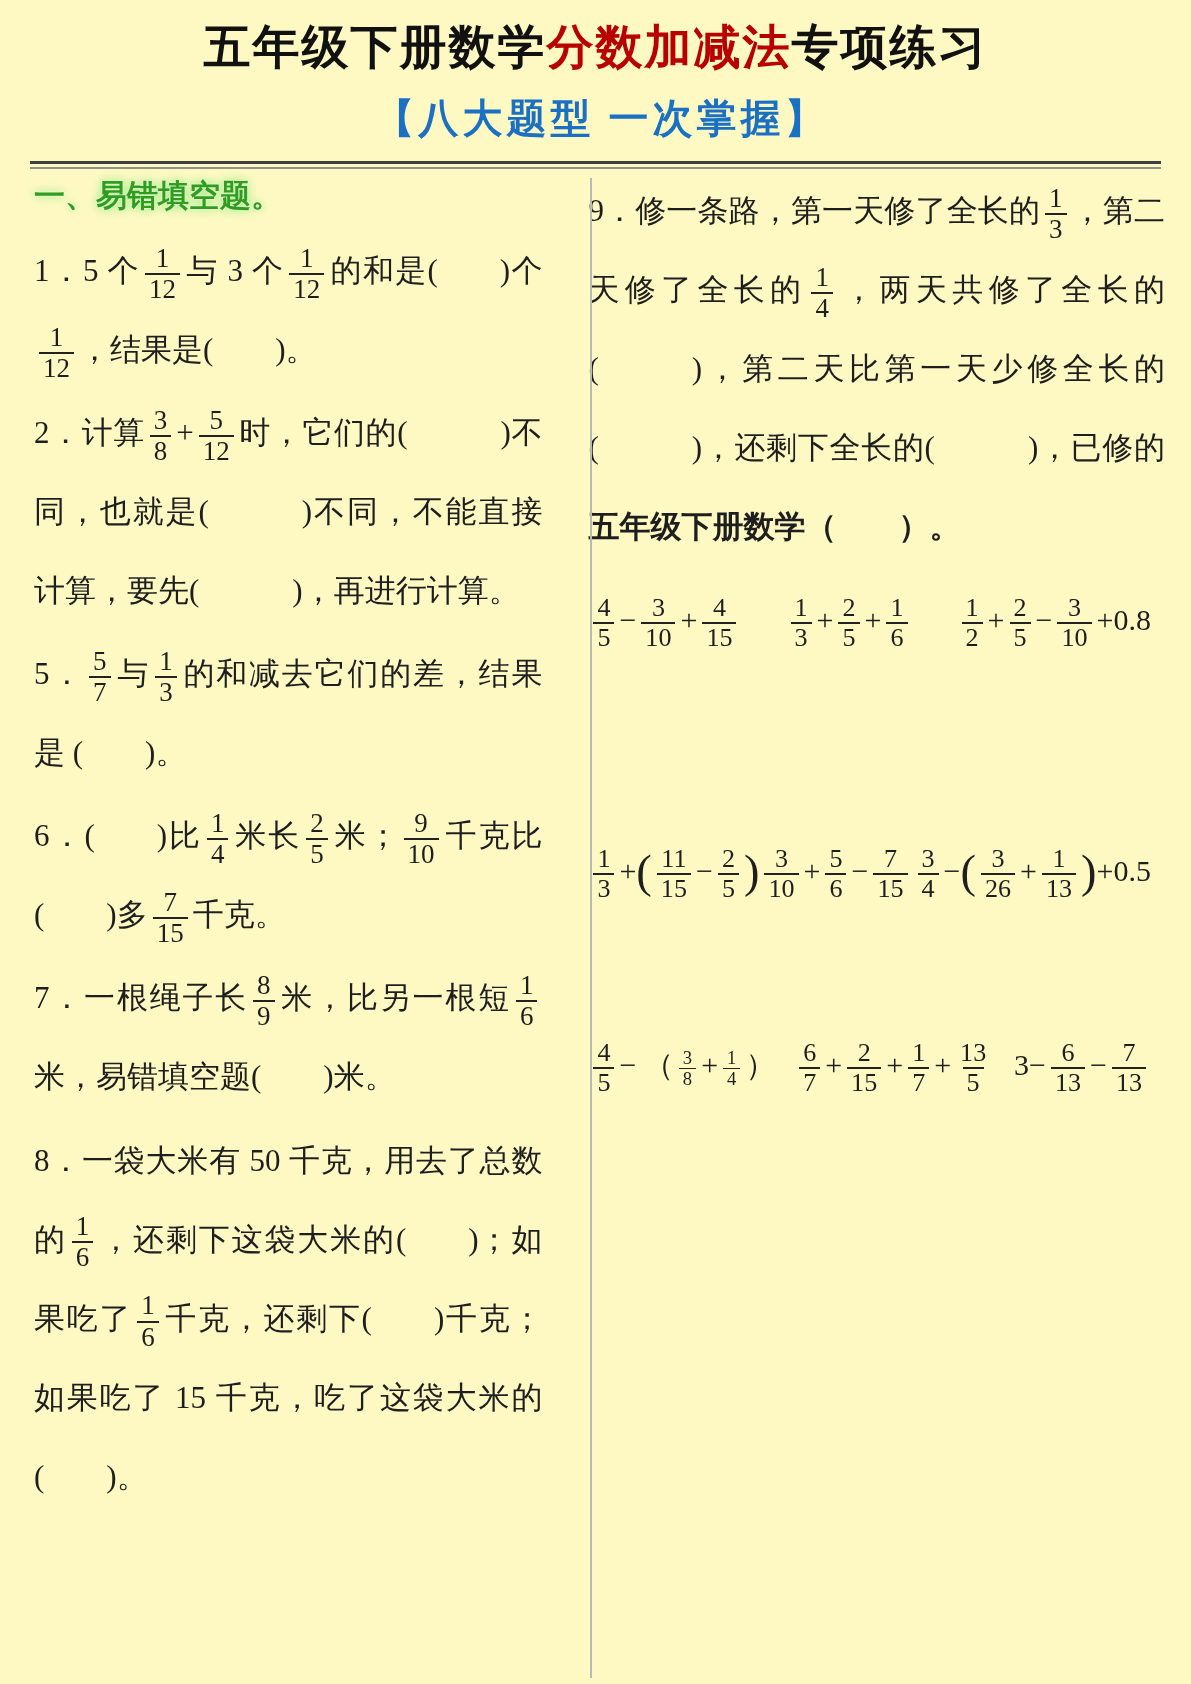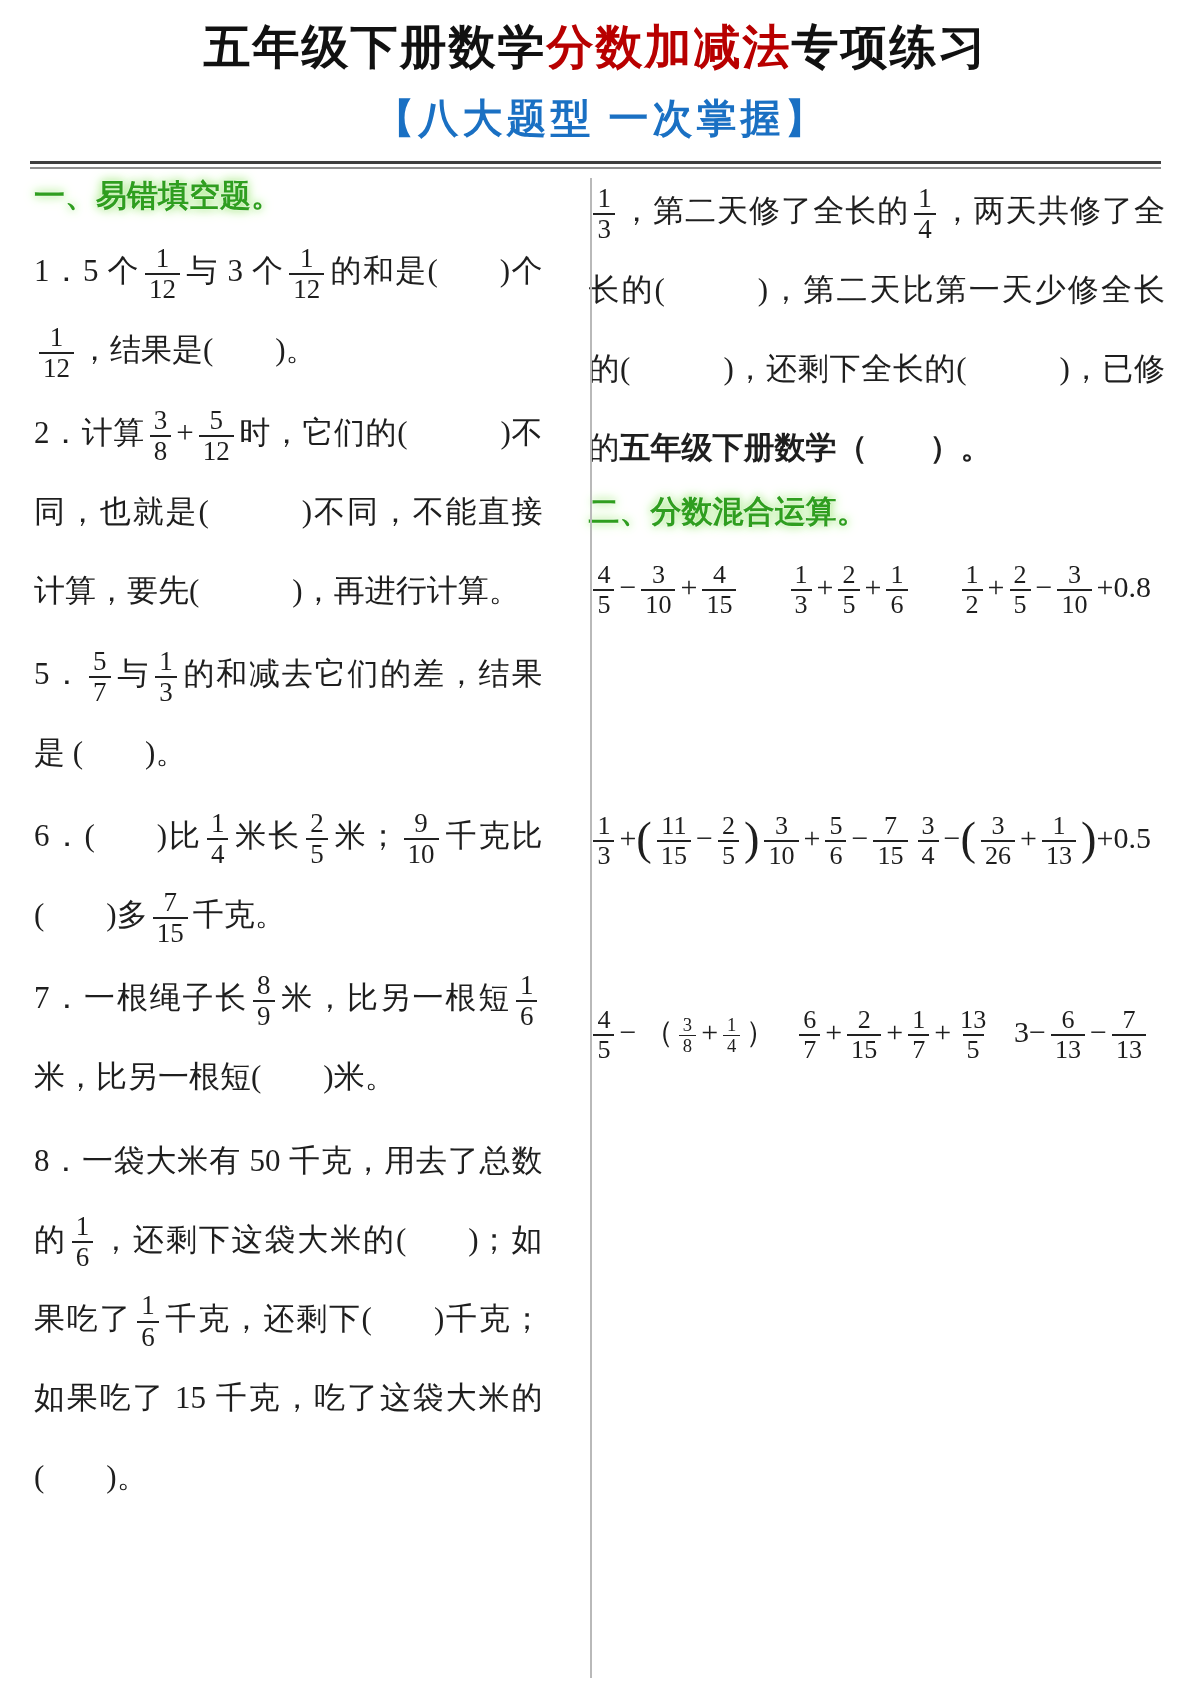--- a/index.html
+++ b/index.html
@@ -1,19 +1,19 @@
 <!DOCTYPE html>
 <html><head>
 <meta charset="utf-8">
 <style>
   html,body{margin:0;padding:0;background:#e9e9e9;}
   .page{
     position:relative;
     width:1191px;height:1684px;
-    background:#ffffff;
+    background:#fef9c3;
     font-family:"Liberation Serif","DejaVu Serif",serif;
     color:#1e1e1e;
     overflow:hidden;
     box-sizing:border-box;
   }
   header{ text-align:center; }
   h1{
     margin:16px 0 0 0;
     font-size:47px;
     font-weight:700;
@@ -143,39 +143,38 @@
           </span><span>千克比(  )多</span><span class="frac">
             <span class="num">7</span>
             <span class="den">15</span>
           </span><span>千克。</span></div>
       <div class="problem"><span>7．一根绳子长</span><span class="frac">
             <span class="num">8</span>
             <span class="den">9</span>
           </span><span>米，比另一根短</span><span class="frac">
             <span class="num">1</span>
             <span class="den">6</span>
-          </span><span>米，比另一根短(  )米。</span></div>
+          </span><span>米，易错填空题(  )米。</span></div>
       <div class="problem"><span>8．一袋大米有 50 千克，用去了总数的</span><span class="frac">
             <span class="num">1</span>
             <span class="den">6</span>
           </span><span>，还剩下这袋大米的(  )；如果吃了</span><span class="frac">
             <span class="num">1</span>
             <span class="den">6</span>
           </span><span>千克，还剩下(  )千克；如果吃了 15 千克，吃了这袋大米的(  )。</span></div>
     </div>
 
     <div class="col-right">
-      <div class="problem"><span class="frac">
+      <div class="problem"><span>9．修一条路，第一天修了全长的</span><span class="frac">
             <span class="num">1</span>
             <span class="den">3</span>
           </span><span>，第二天修了全长的</span><span class="frac">
             <span class="num">1</span>
             <span class="den">4</span>
           </span><span>，两天共修了全长的(   )，第二天比第一天少修全长的(   )，还剩下全长的(   )，已修的</span><span class="bold">五年级下册数学（  ）。</span></div>
-      <div class="sec-heading">二、分数混合运算。</div>
 
       <div class="expr-row row1">
         <span class="expr"><span class="frac">
               <span class="num">4</span>
               <span class="den">5</span>
             </span><span>−</span><span class="frac">
               <span class="num">3</span>
               <span class="den">10</span>
             </span><span>+</span><span class="frac">
               <span class="num">4</span>

